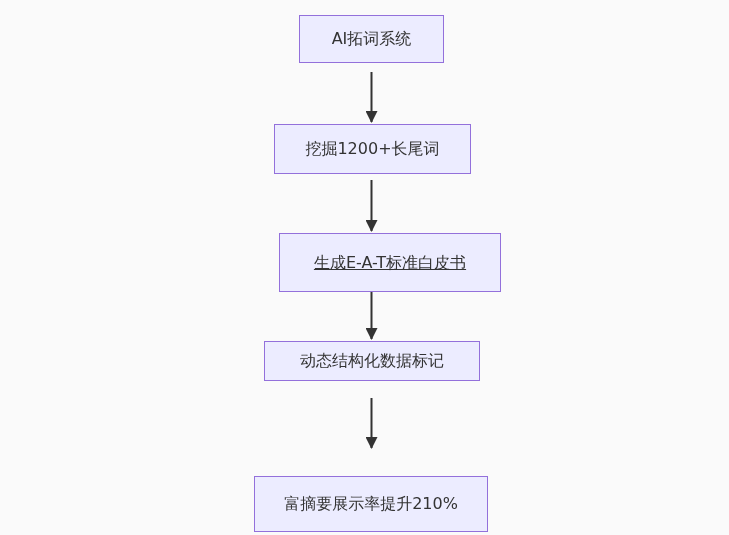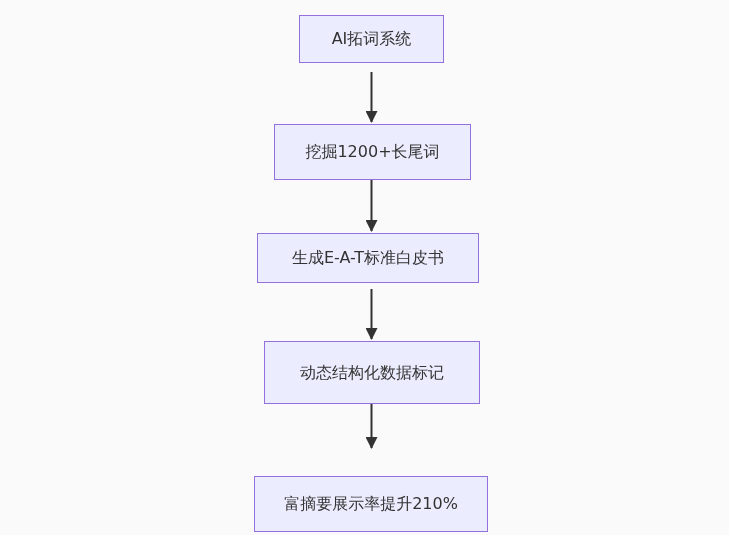--- a/index.html
+++ b/index.html
@@ -40,23 +40,23 @@
     justify-content: center;
     background: var(--node-fill);
     border: 1.5px solid var(--node-border);
     color: var(--text-color);
     font-size: 16px;
     line-height: 1.2;
     text-align: center;
     white-space: nowrap;
   }
   .n1 { left: 299px; top: 15px;  width: 145px; height: 48px; }
-  .n2 { left: 274px; top: 124px; width: 197px; height: 56px; }
-  .n3 { left: 257px; top: 233px; width: 222px; height: 50px; }
-  .n4 { left: 264px; top: 341px; width: 216px; height: 63px; }
+  .n2 { left: 274px; top: 124px; width: 197px; height: 50px; }
+  .n3 { left: 279px; top: 233px; width: 222px; height: 59px; text-decoration: underline; }
+  .n4 { left: 264px; top: 341px; width: 216px; height: 40px; }
   .n5 { left: 254px; top: 476px; width: 234px; height: 56px; }
 </style>
 </head>
 <body>
 
 <div class="canvas">
 
   <svg class="edges" width="729" height="535" viewBox="0 0 729 535" xmlns="http://www.w3.org/2000/svg">
     <defs>
       <marker id="arrowTip" markerUnits="userSpaceOnUse" markerWidth="12" markerHeight="12" refX="11" refY="6" orient="auto">

